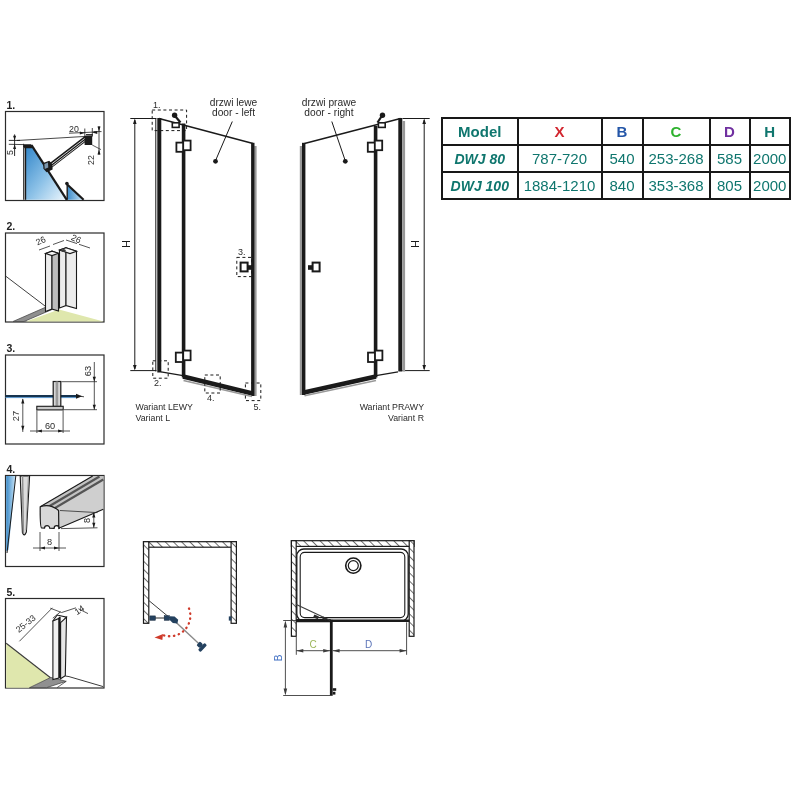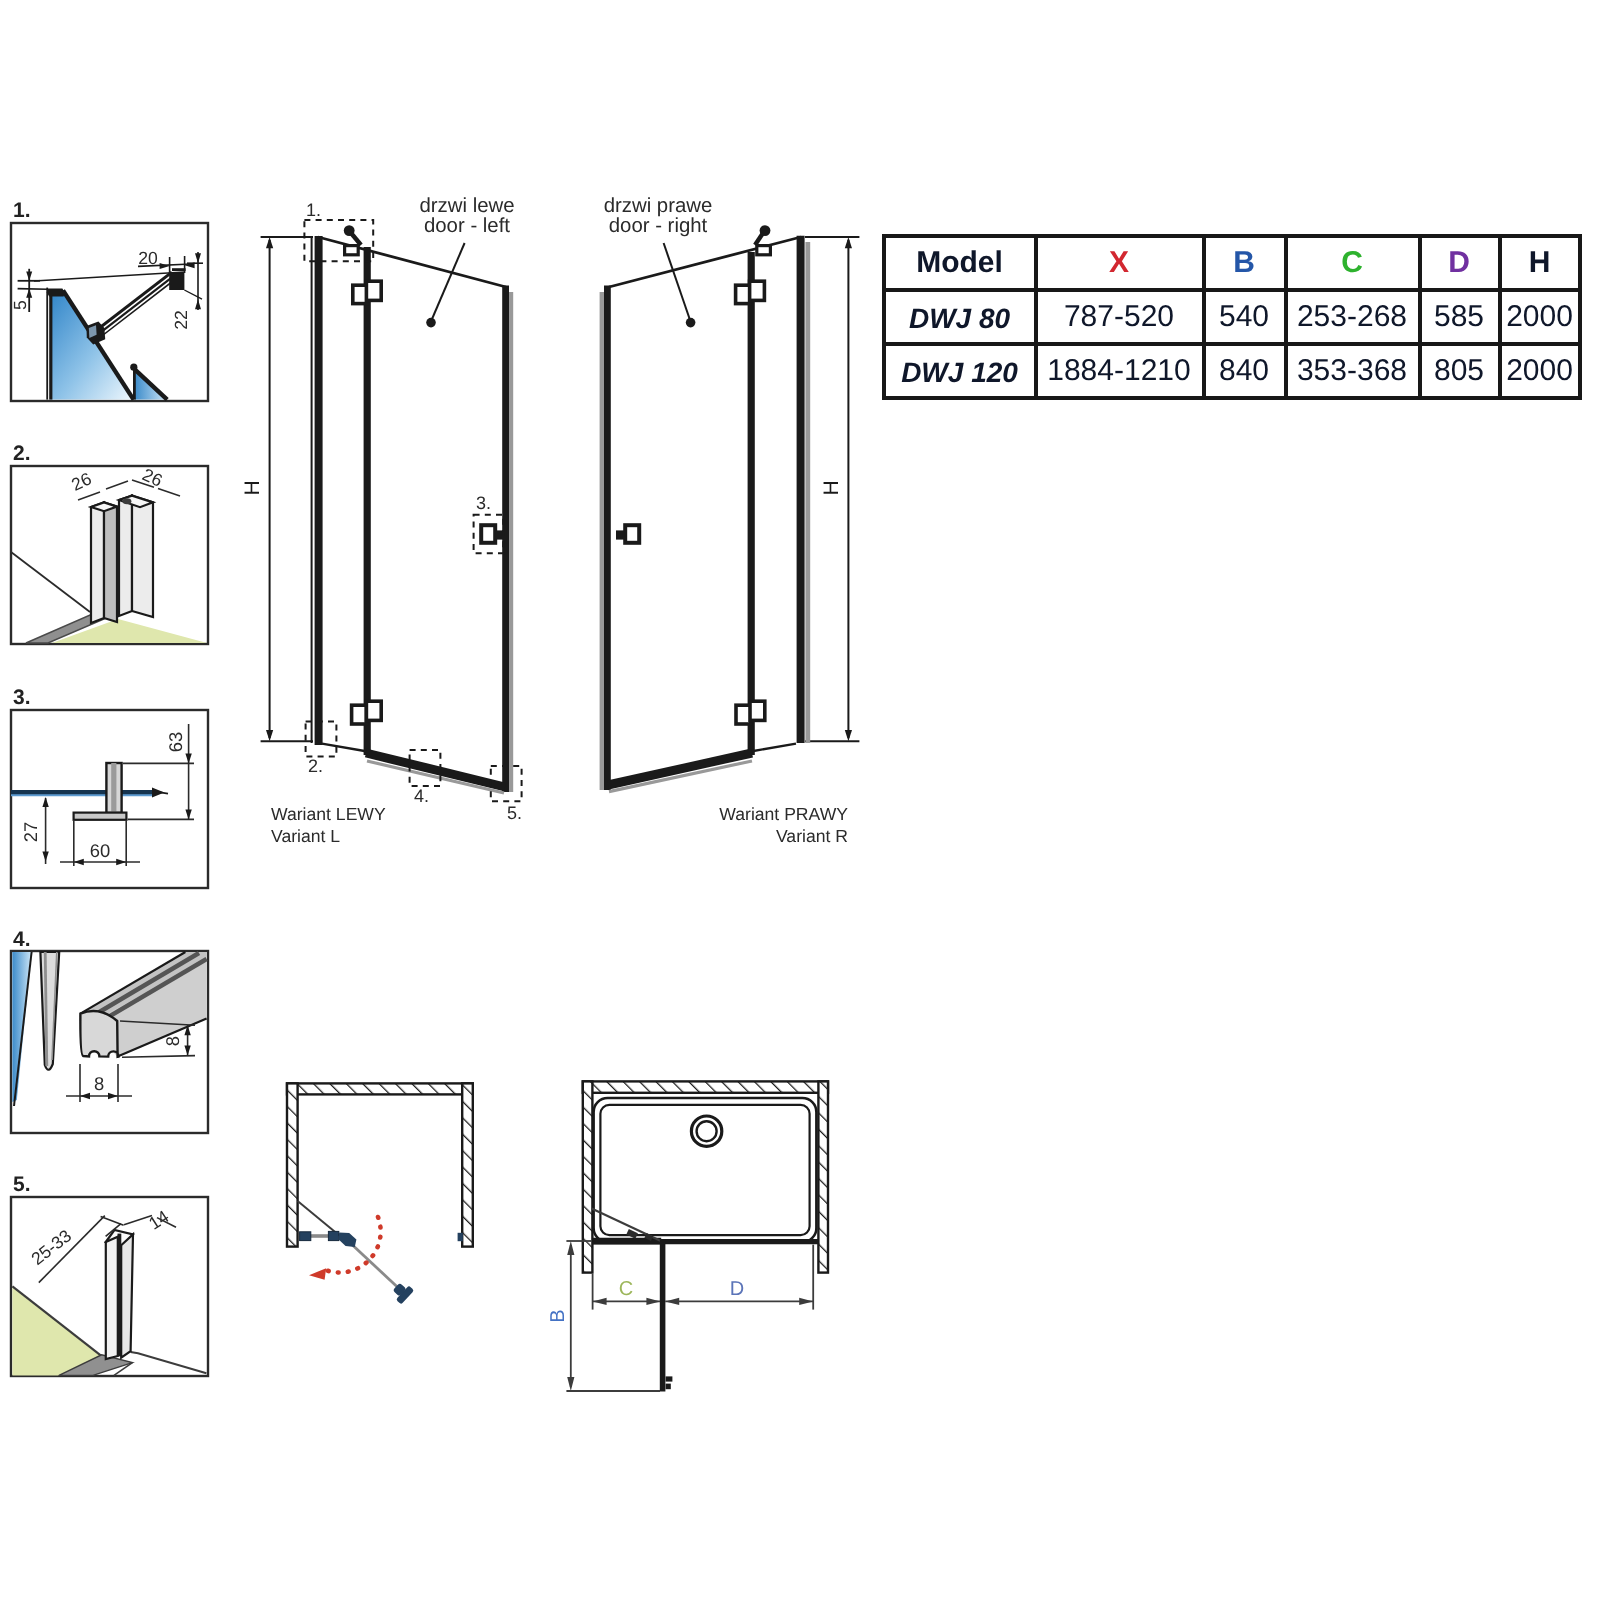--- a/index.html
+++ b/index.html
@@ -1,19 +1,19 @@
 <!DOCTYPE html>
 <html><head>
 <meta charset="utf-8">
 <style>
   html,body{margin:0;padding:0;background:#ffffff;width:800px;height:800px;overflow:hidden;}
   body{font-family:"Liberation Sans",sans-serif;position:relative;}
   #spec{position:absolute;left:441px;top:117px;border-collapse:collapse;}
   #spec td{border:2px solid #181818;text-align:center;vertical-align:middle;padding:0;
-    font-size:15px;color:#0f172a;height:25px;}
+    font-size:15px;color:#0f766e;height:25px;}
   #spec tr.hdr td{font-weight:bold;font-size:15px;}
   #spec td.m{font-weight:bold;font-style:italic;font-size:14px;margin-left:22px;}
   #spec td.cX{color:#d22730;} #spec td.cB{color:#2456a8;}
   #spec td.cC{color:#2eb22e;} #spec td.cD{color:#7030a0;}
 </style>
 </head>
 <body>
 <svg id="art" width="800" height="800" viewBox="0 0 800 800" style="position:absolute;left:0;top:0" font-family="Liberation Sans, sans-serif">
   <defs>
     <linearGradient id="glass1" x1="0" y1="0" x2="1" y2="1">
@@ -416,28 +416,28 @@
       <tr class="hdr">
     <td style="width:73.5px">Model</td>
         <td style="width:82px" class="cX">X</td>
     <td style="width:39px" class="cB">B</td>
         <td style="width:65px" class="cC">C</td>
     <td style="width:38px" class="cD">D</td>
         <td style="width:38.5px">H</td>
   </tr>
   <tr>
         <td class="m">DWJ 80</td>
-        <td>787-520</td>
+        <td>787-720</td>
         <td>540</td>
         <td>253-268</td>
         <td>585</td>
         <td>2000</td>
       </tr>
   <tr>
-        <td class="m">DWJ 120</td>
+        <td class="m">DWJ 100</td>
         <td>1884-1210</td>
         <td>840</td>
         <td>353-368</td>
         <td>805</td>
         <td>2000</td>
       </tr>
 </tbody>
   </table>
 
 </body></html>

